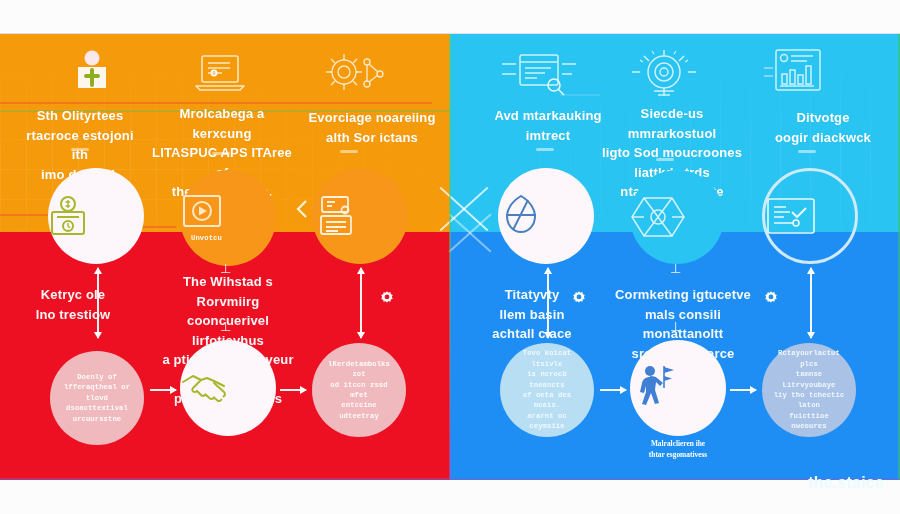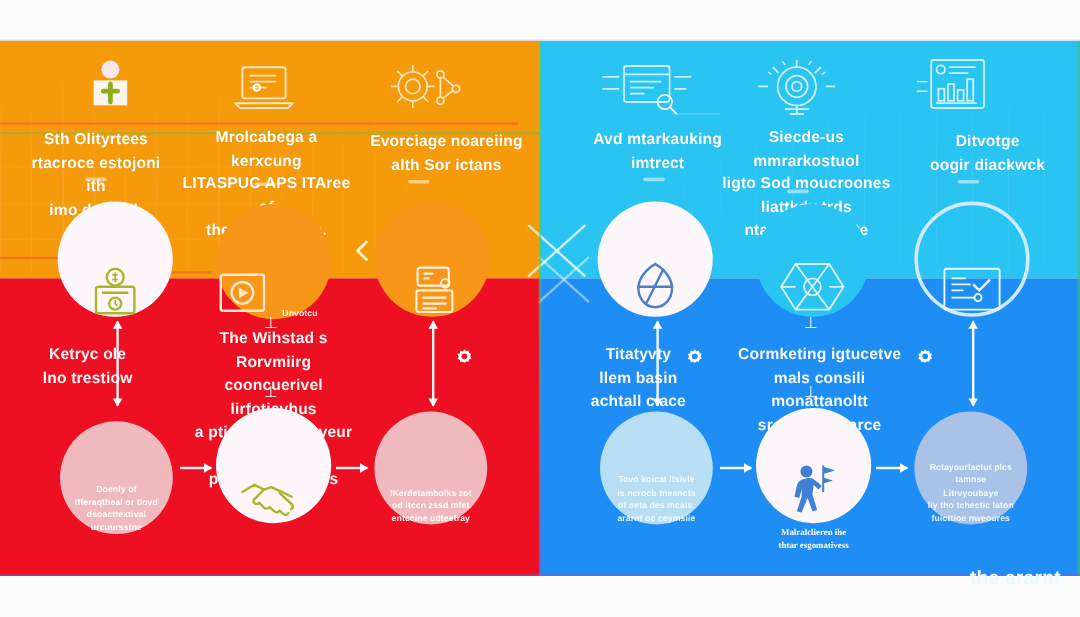--- a/index.html
+++ b/index.html
@@ -51,24 +51,25 @@
   .stray.g { background:#4fbf55; }
   .stray.b { background:#79d8f6; }
 
   
   .xstroke { position:absolute; background:#fff; opacity:.75; height:2px; transform-origin:center; }
 
   
   .node {
     position: absolute;
     border-radius: 50%;
-    display: flex; flex-direction: row;
-    align-items: flex-end; justify-content: center;
+    display: flex; flex-direction: column;
+    align-items: flex-start; justify-content: center;
     text-align: center;
     color: #fff;
+    font-family: Liberation Mono, monospace;
   }
   .node .cap {
     font-size: 7.2px; line-height: 1.45; padding: 0 11px;
     letter-spacing: .1px; font-weight: 600; opacity: .95;
   }
   .node-white  { background:#fdf7fb; }
   .node-pink   { background:#f0b9bd; }
   .node-orange { background:#f79618; }
   .node-cyan   { background:#2ac4f2; }
   .node-lightb { background:#b7def2; }
@@ -409,15 +410,15 @@
     <div class="shaft"></div>
       <div class="head-r"></div>
   </div>
   <div class="arrow-h" style="left:730px;top:384px;width:26px;height:12px;">
     <div class="shaft"></div>
       <div class="head-r"></div>
   </div>
 
   <div class="node-sublabel" style="left:620px;top:438px;width:116px;">Malralclieren ihe<br>thtar esgomativess</div>
 
-  <div id="brand">the.ararnt</div>
+  <div id="brand">the.staice</div>
 
 </div>
 
 </body></html>

